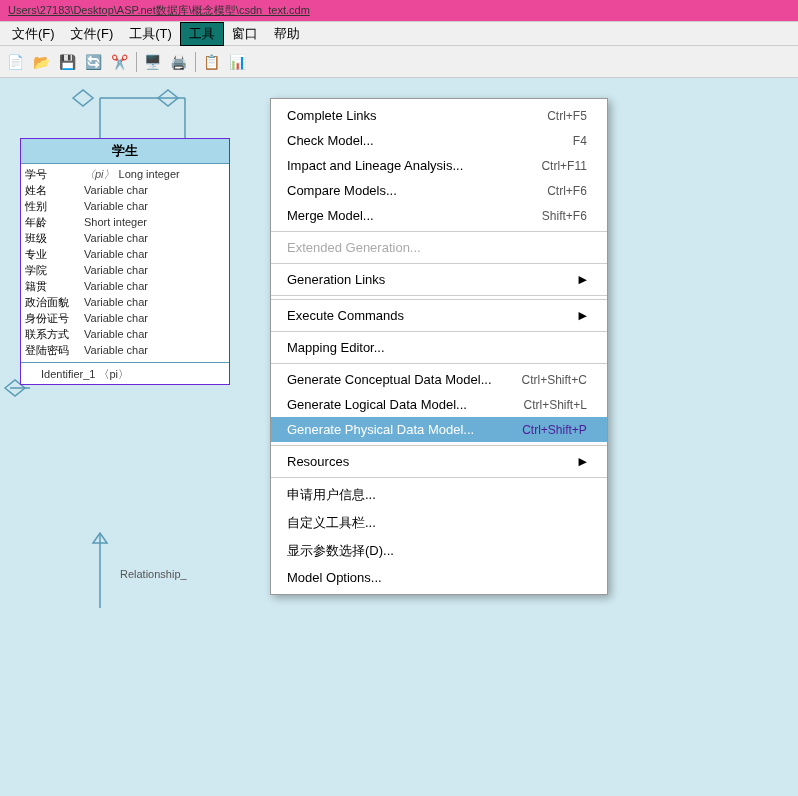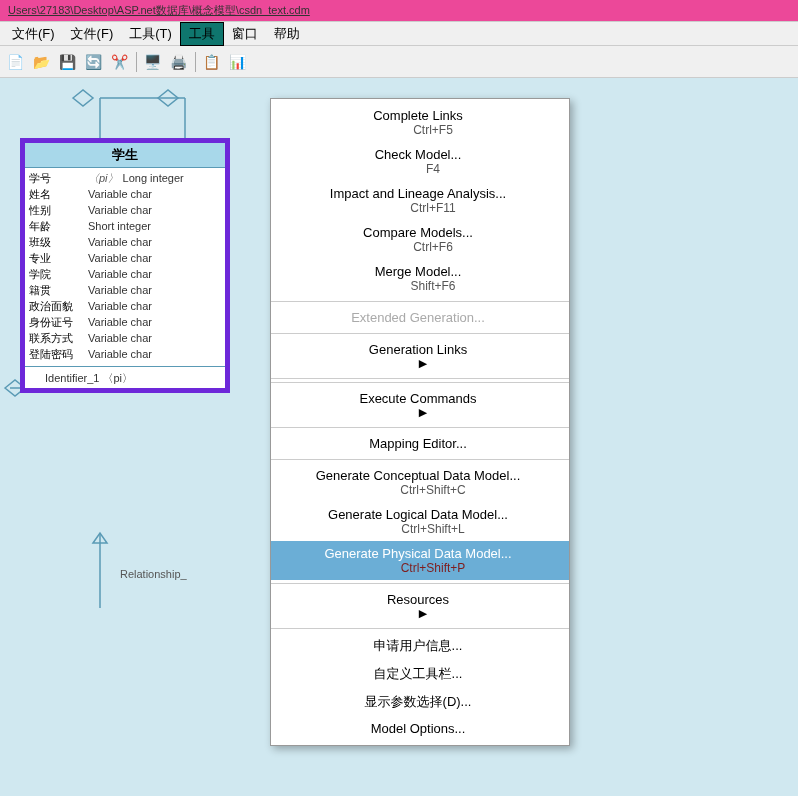--- a/index.html
+++ b/index.html
@@ -93,21 +93,21 @@
       position: relative;
       overflow: hidden;
     }
 
     
     .entity-box {
       position: absolute;
       top: 60px;
       left: 20px;
       width: 210px;
-      border: 5px solid #6d28d9;
+      border: 1px solid #6d28d9;
       background: white;
     }
     .entity-header {
       background: #a8d8ea;
       text-align: center;
       font-weight: bold;
       font-size: 13px;
       padding: 3px;
       border-bottom: 1px solid #5a9ab5;
       color: #000;
@@ -173,42 +173,41 @@
     }
 
     .menu-item {
       display: flex;
       align-items: center;
       justify-content: space-between;
       padding: 5px 20px 5px 16px;
       cursor: pointer;
       color: #000;
       white-space: nowrap;
-      flex-direction: column;
     }
     .menu-item.highlighted {
       background: #6baed6;
       color: white;
     }
     .menu-item.disabled {
       color: #aaa;
       cursor: default;
     }
     .menu-sep {
       height: 1px;
       background: #ccc;
       margin: 3px 0;
     }
     .menu-shortcut {
       margin-left: 30px;
       color: #555;
       font-size: 12px;
     }
     .menu-item.highlighted .menu-shortcut {
-      color: #7f1d1d;
+      color: #4c1d95;
     }
     .menu-arrow {
       margin-left: 10px;
       font-size: 11px;
     }
   </style>
 </head>
 <body>
 
 <div class="title-bar">

